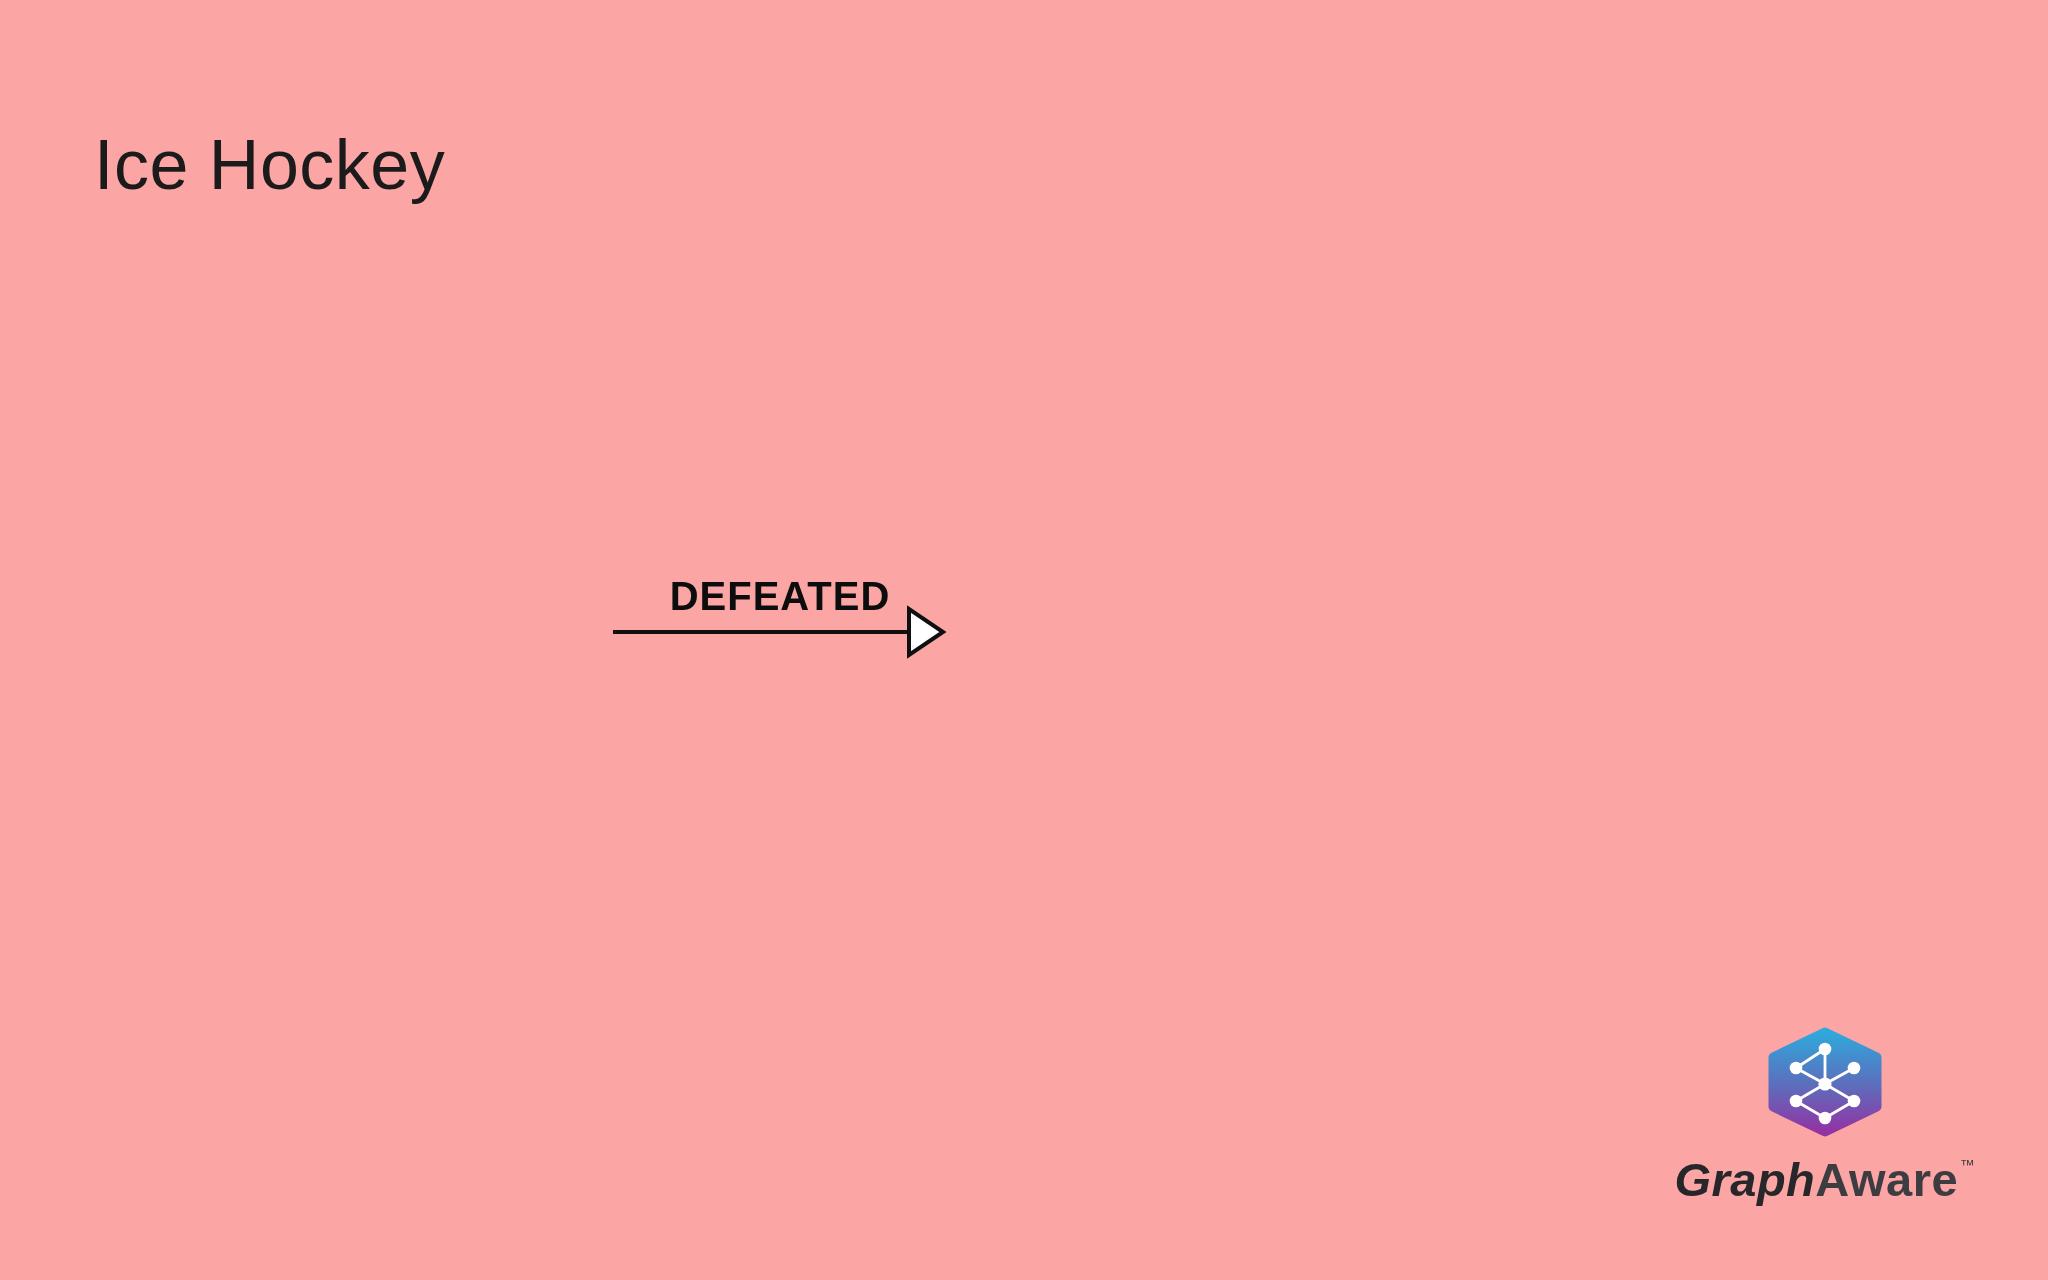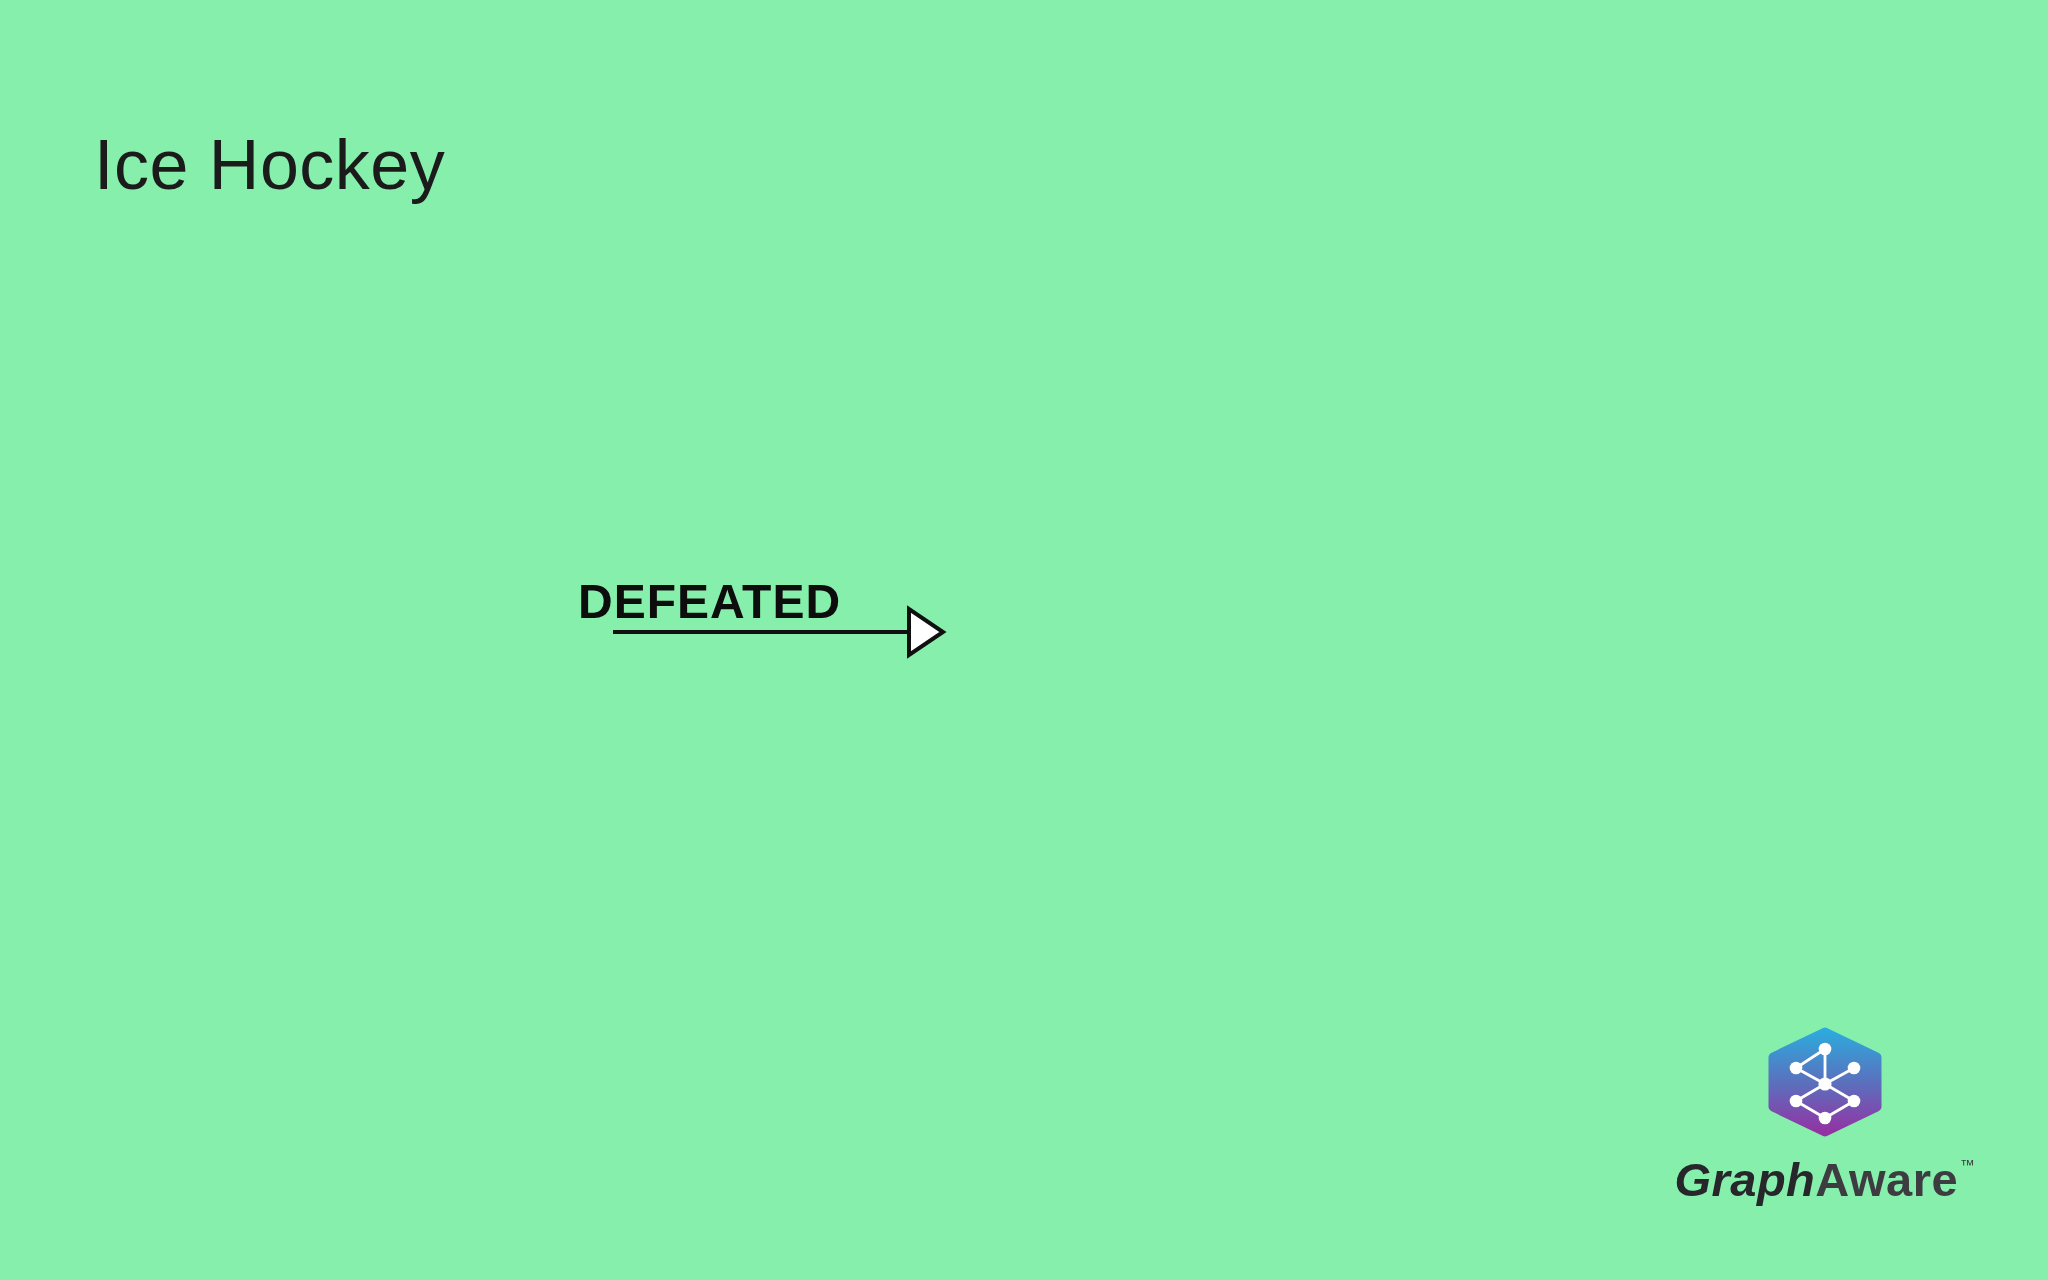--- a/index.html
+++ b/index.html
@@ -13,21 +13,21 @@
   * { margin: 0; padding: 0; box-sizing: border-box; }
   html, body {
     width: 2048px; height: 1280px;
     background: #ffffff;
     overflow: hidden;
     font-family: "Liberation Sans", sans-serif;
   }
   .slide {
     position: relative;
     width: 2048px; height: 1280px;
-    background: #86efac;
+    background: #fca5a5;
   }
   .slide-title {
     position: absolute;
     left: 94px; top: 130px;
     font-size: 70px;
     font-weight: 300;
     letter-spacing: 0.5px;
     color: #1b1b1b;
     line-height: 1;
   }
@@ -52,24 +52,24 @@
   .node-label {
     color: var(--node-text);
     font-size: 39px;
     font-weight: 700;
     line-height: 1.32;
     white-space: pre-line;
     letter-spacing: 0.3px;
   }
   .edge-label {
     position: absolute;
-    left: 578px; top: 574px;
+    left: 615px; top: 574px;
     width: 330px;
-    text-align: left;
-    font-size: 48px;
+    text-align: center;
+    font-size: 40px;
     font-weight: 700;
     letter-spacing: 1px;
     color: #0d0d0d;
   }
   .edge-arrow {
     position: absolute;
     left: 610px; top: 598px;
     width: 345px; height: 70px;
   }
   .brand {

